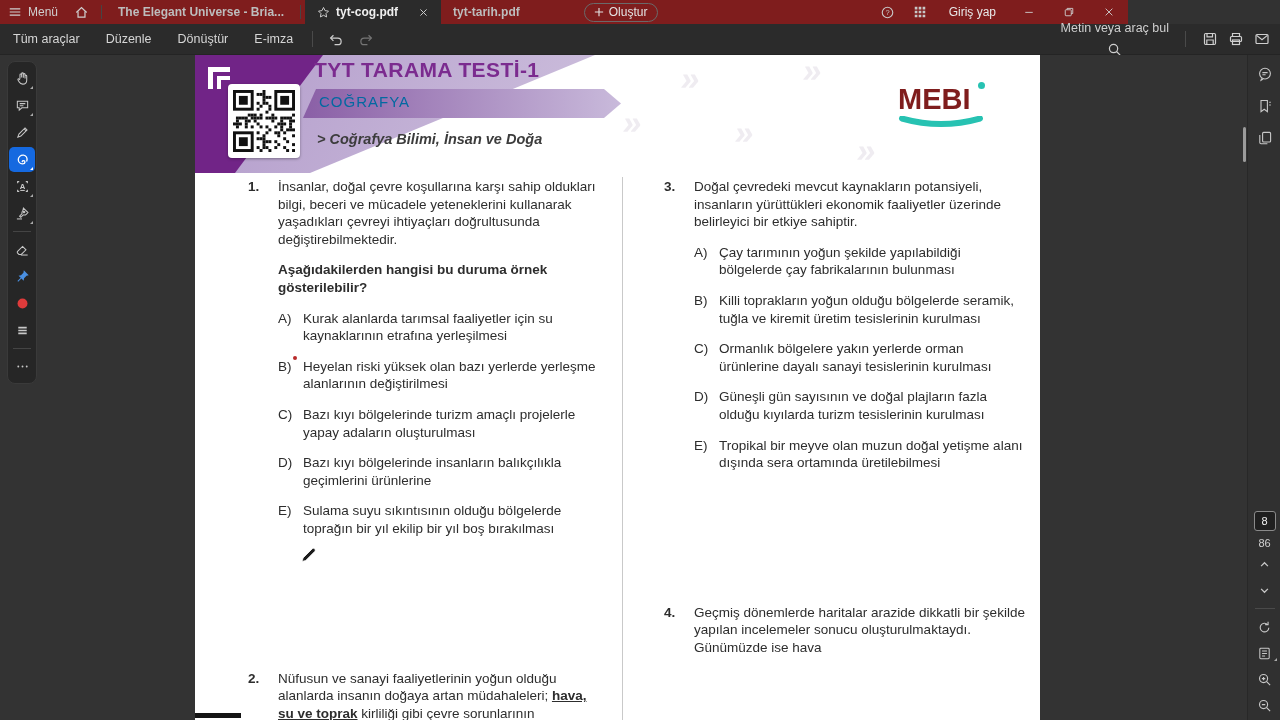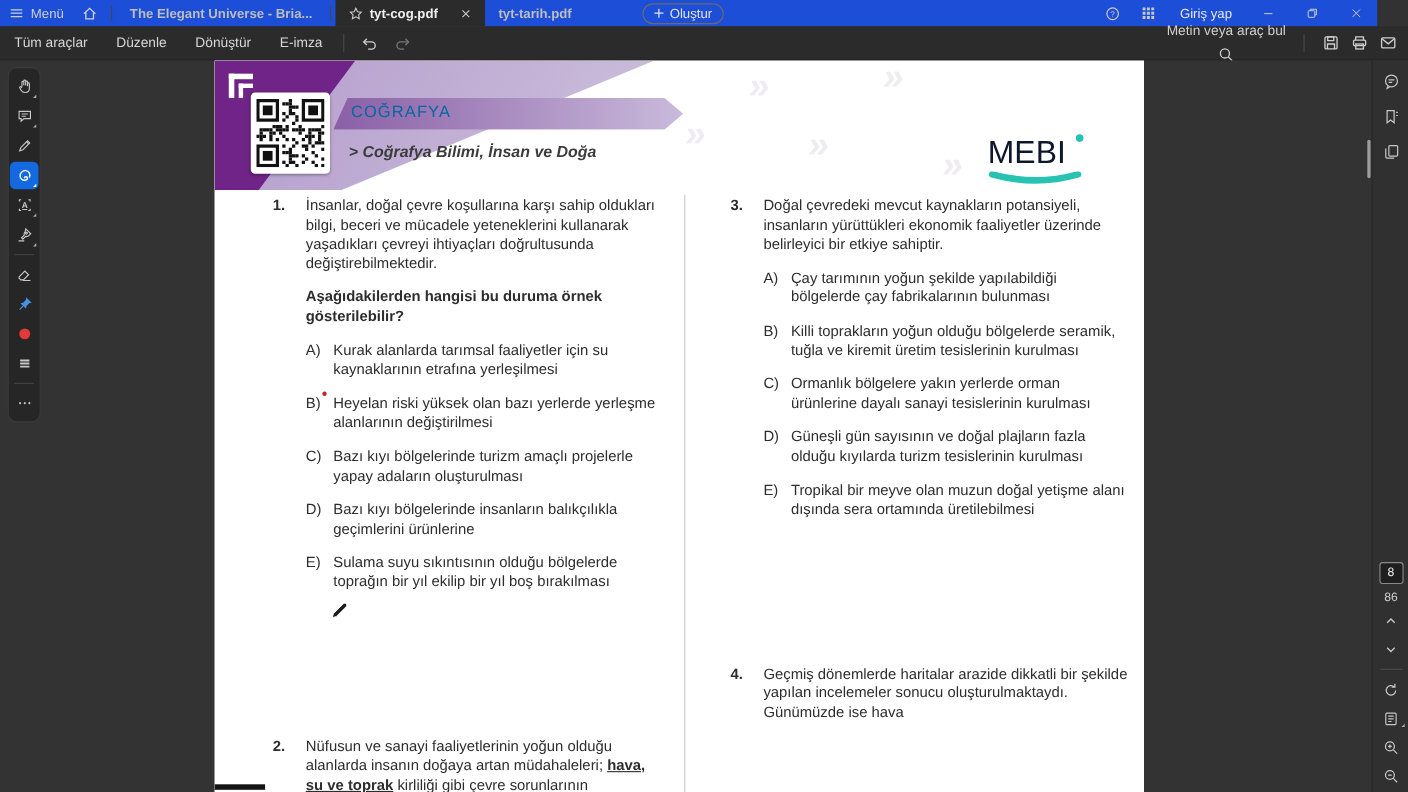--- a/index.html
+++ b/index.html
@@ -2,22 +2,22 @@
 <html><head>
 <meta charset="utf-8">
 <style>
   * { margin:0; padding:0; box-sizing:border-box; }
   html,body { width:1280px; height:720px; overflow:hidden; background:#323232;
               font-family:"Liberation Sans", sans-serif; }
   .icon { display:inline-flex; align-items:center; justify-content:center; }
   svg { display:block; }
 
   
-  #titlebar { position:absolute; left:0; top:0; width:1252px; height:24px;
-              background:#1d4ed8; display:flex; align-items:center; color:#cfcfcf; font-size:12px; }
+  #titlebar { position:absolute; left:0; top:0; width:1128px; height:24px;
+              background:#7f1d1d; display:flex; align-items:center; color:#cfcfcf; font-size:12px; }
   .tb-btn { display:flex; align-items:center; gap:6px; padding:0 8px; height:24px; cursor:default; }
   .tb-sep { width:1px; height:14px; background:#454545; margin:0 4px; }
   .tab { display:flex; align-items:center; gap:6px; height:24px; padding:0 12px; color:#bdbdbd;font-weight:bold; }
   .tab.active { background:#2b2b2b; color:#efefef; }
   .tab .close { margin-left:14px; }
   #create-btn { display:flex; align-items:center; gap:4px; border:1px solid #6a6a6a; border-radius:10px;
                 padding:1px 10px 2px 8px; margin-left:52px; color:#e3e3e3; }
   #titlebar-right { margin-left:auto; display:flex; align-items:center; gap:2px; }
   #signin { padding:0 12px; color:#e8e8e8; }
   .winctl { width:38px; height:24px; display:flex; align-items:center; justify-content:center; }
@@ -71,21 +71,21 @@
   #corner-logo .L2 { position:absolute; left:9px; top:9px; width:13px; height:13px; border-left:4px solid #fff; border-top:4px solid #fff; }
   #qr { position:absolute; left:33px; top:29px; width:72px; height:74px; background:#fff; border-radius:4px;
         box-shadow:0 1px 3px rgba(0,0,0,.35); display:flex; align-items:center; justify-content:center; }
   #hdr-title { position:absolute; left:119px; top:3px; font-size:21px; font-weight:bold; color:#7b2b8f; letter-spacing:.4px; }
   #banner { position:absolute; left:108px; top:34px; width:318px; height:29px;
             background:linear-gradient(90deg,#8a5fa6,#c9badb);
             clip-path:polygon(13px 0,calc(100% - 17px) 0,100% 50%,calc(100% - 17px) 100%,0 100%); }
   #banner-label { position:absolute; left:124px; top:38px; font-size:15px; font-weight:normal; color:#0369a1; letter-spacing:1px; }
   #hdr-topic { position:absolute; left:122px; top:76px; font-size:14.5px; font-style:italic; font-weight:bold; color:#3c3c3c; }
   #mebi { position:absolute; left:703px; top:28px; width:90px; }
-  #mebi-word { font-size:29px; font-weight:normal; color:#0f172a; letter-spacing:0; position:relative;margin-top:40px; }
+  #mebi-word { font-size:29px; font-weight:bold; color:#7f1d1d; letter-spacing:0; position:relative; }
   #mebi-dot { position:absolute; right:3px; top:-1px; width:7px; height:7px; border-radius:50%; background:#27c2b2; }
   .wm { position:absolute; color:rgba(120,100,140,.12); font-size:34px; font-weight:bold; transform:skewX(-8deg); }
 
   
   #col-divider { position:absolute; left:427px; top:122px; bottom:0; width:1px; background:#c9c9c9; }
   .qcol { position:absolute; top:123px; font-size:13.5px; line-height:17.6px; color:#2d2d2d; }
   #col-left  { left:53px;  width:350px; }
   #col-right { left:469px; width:362px; }
   .question { display:flex; gap:9px; }
   .question + .question { margin-top:132px; }
@@ -425,20 +425,21 @@
             <rect x="19" y="12" width="1" height="1" fill="#111"></rect>
             <rect x="19" y="13" width="1" height="1" fill="#111"></rect>
             <rect x="20" y="8" width="1" height="1" fill="#111"></rect>
             <rect x="20" y="10" width="1" height="1" fill="#111"></rect>
             <rect x="20" y="13" width="1" height="1" fill="#111"></rect>
             <rect x="20" y="15" width="1" height="1" fill="#111"></rect>
             <rect x="20" y="18" width="1" height="1" fill="#111"></rect>
             <rect x="20" y="20" width="1" height="1" fill="#111"></rect>
           </svg>
         </div>
+      <div id="hdr-title">TYT TARAMA TESTİ-1</div>
       <div id="banner"></div>
       <div id="banner-label">COĞRAFYA</div>
       <div id="hdr-topic">&gt; Coğrafya Bilimi, İnsan ve Doğa</div>
       <div id="mebi">
         <div id="mebi-word">MEBI<span id="mebi-dot"></span></div>
         <svg width="86" height="12" viewBox="0 0 86 12">
             <path d="M4 2.5q39 11 78 0" stroke="#27c2b2" stroke-width="6" fill="none" stroke-linecap="round"></path>
           </svg>
       </div>
     </div>

